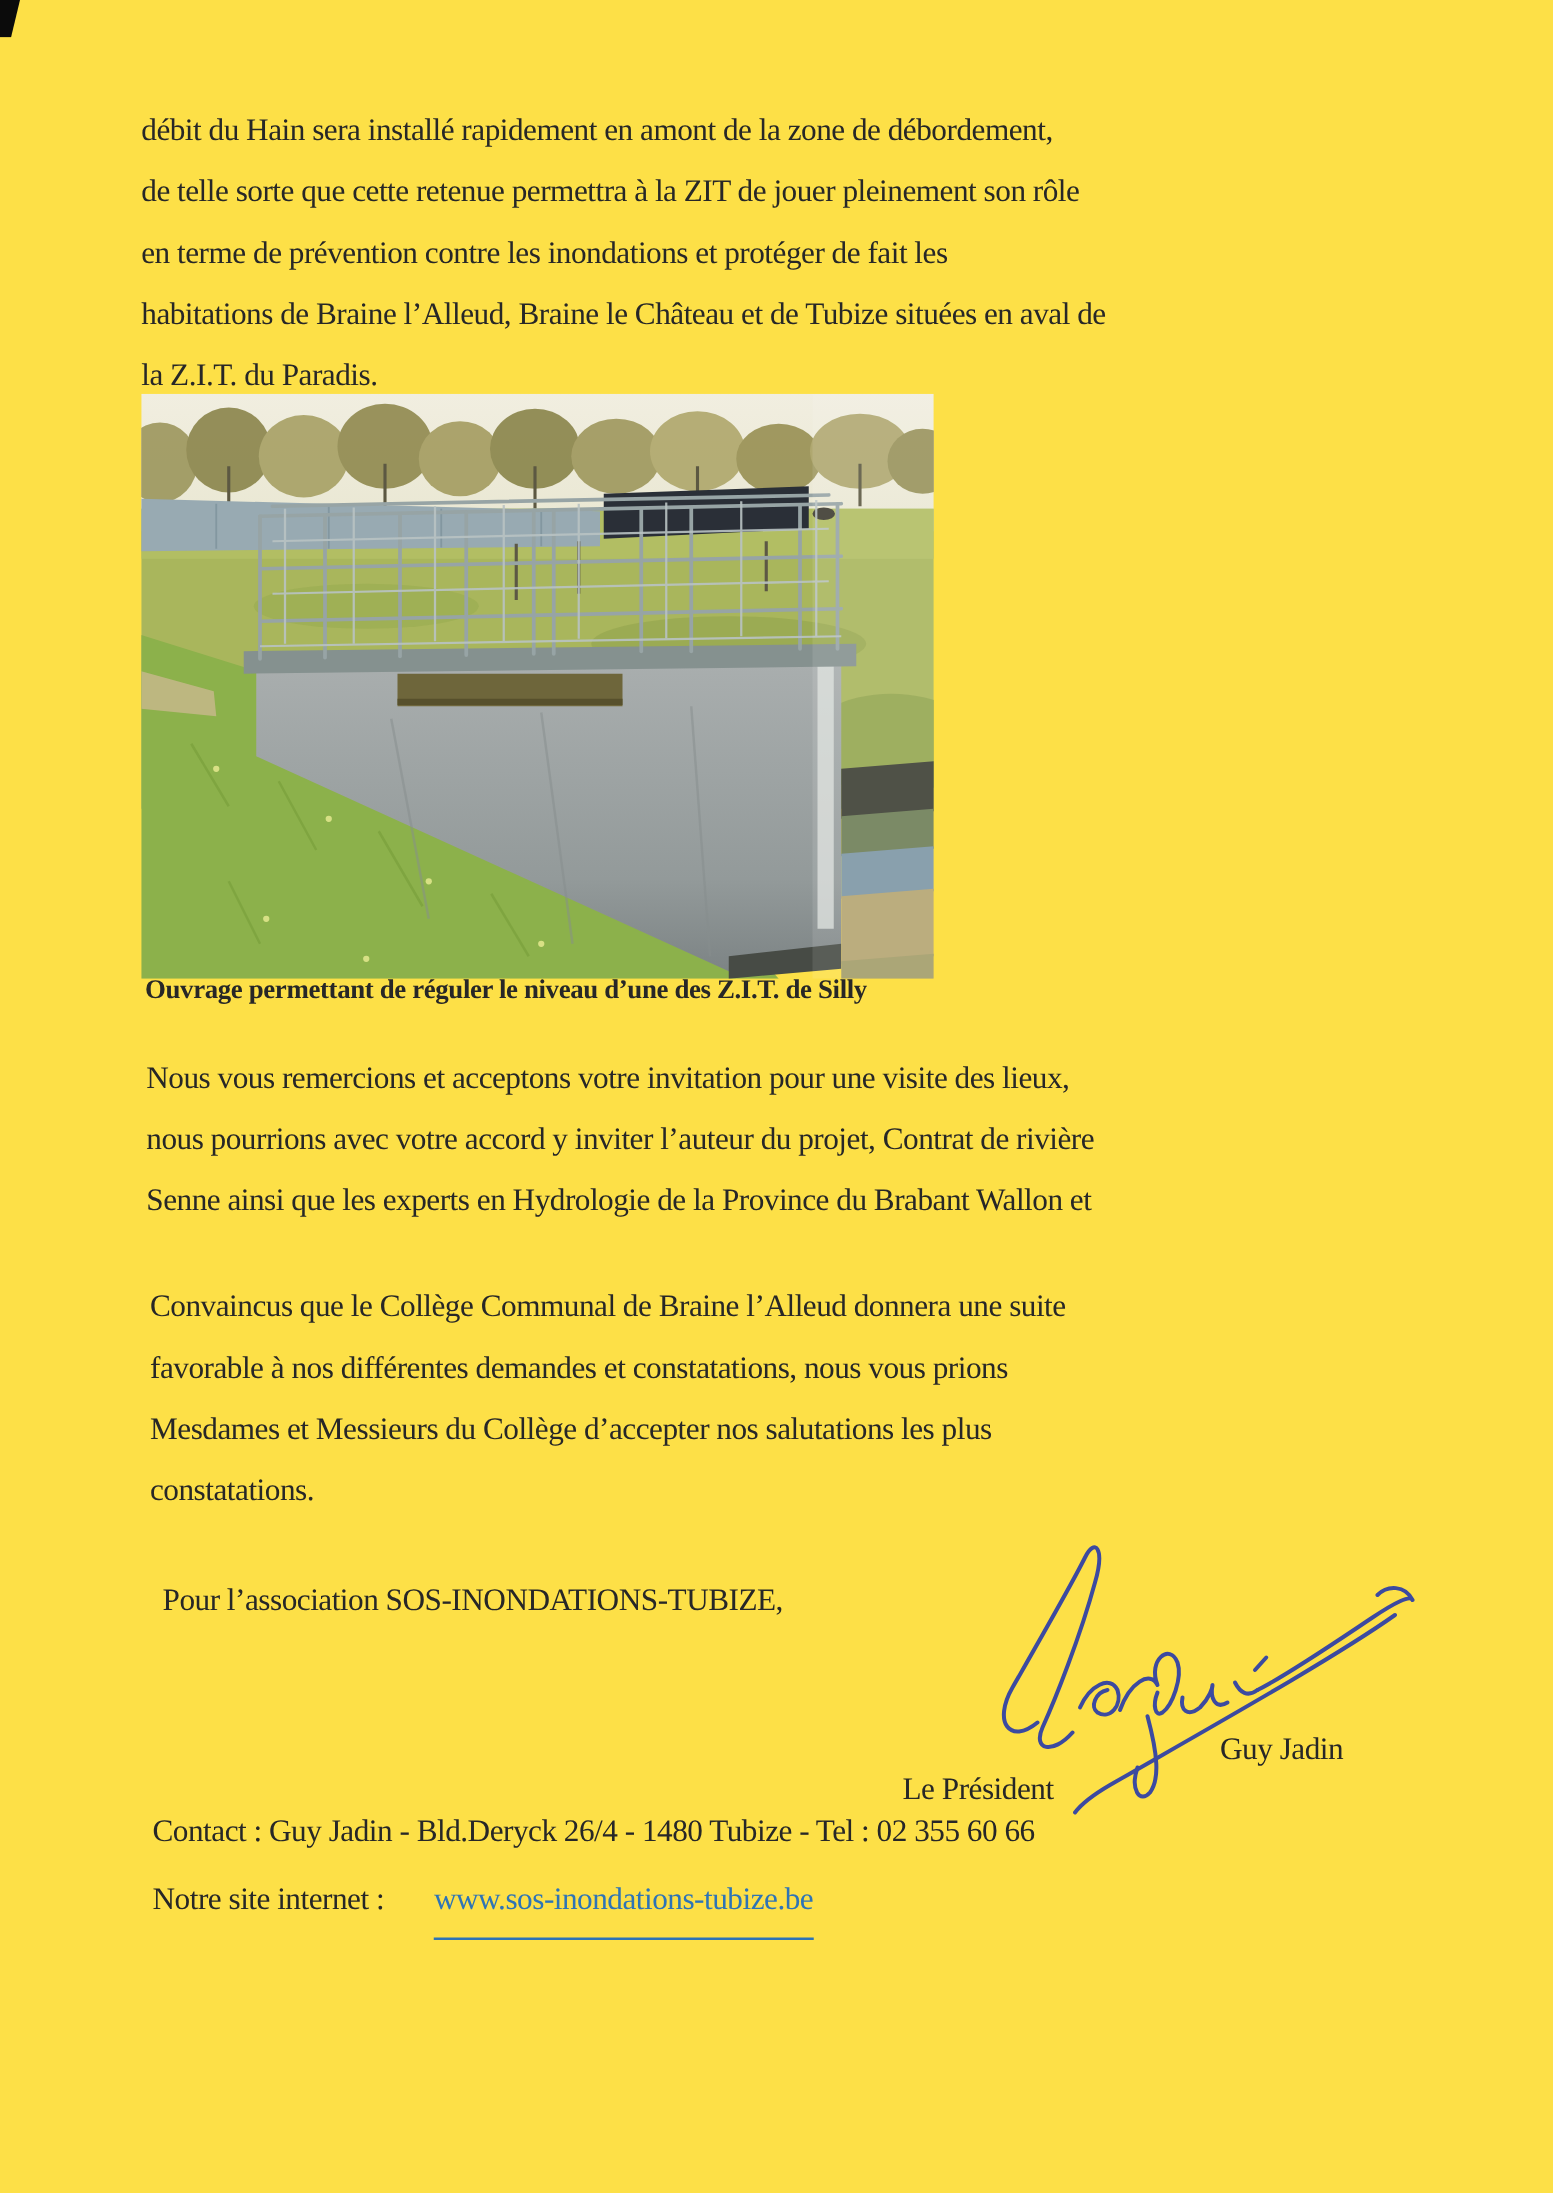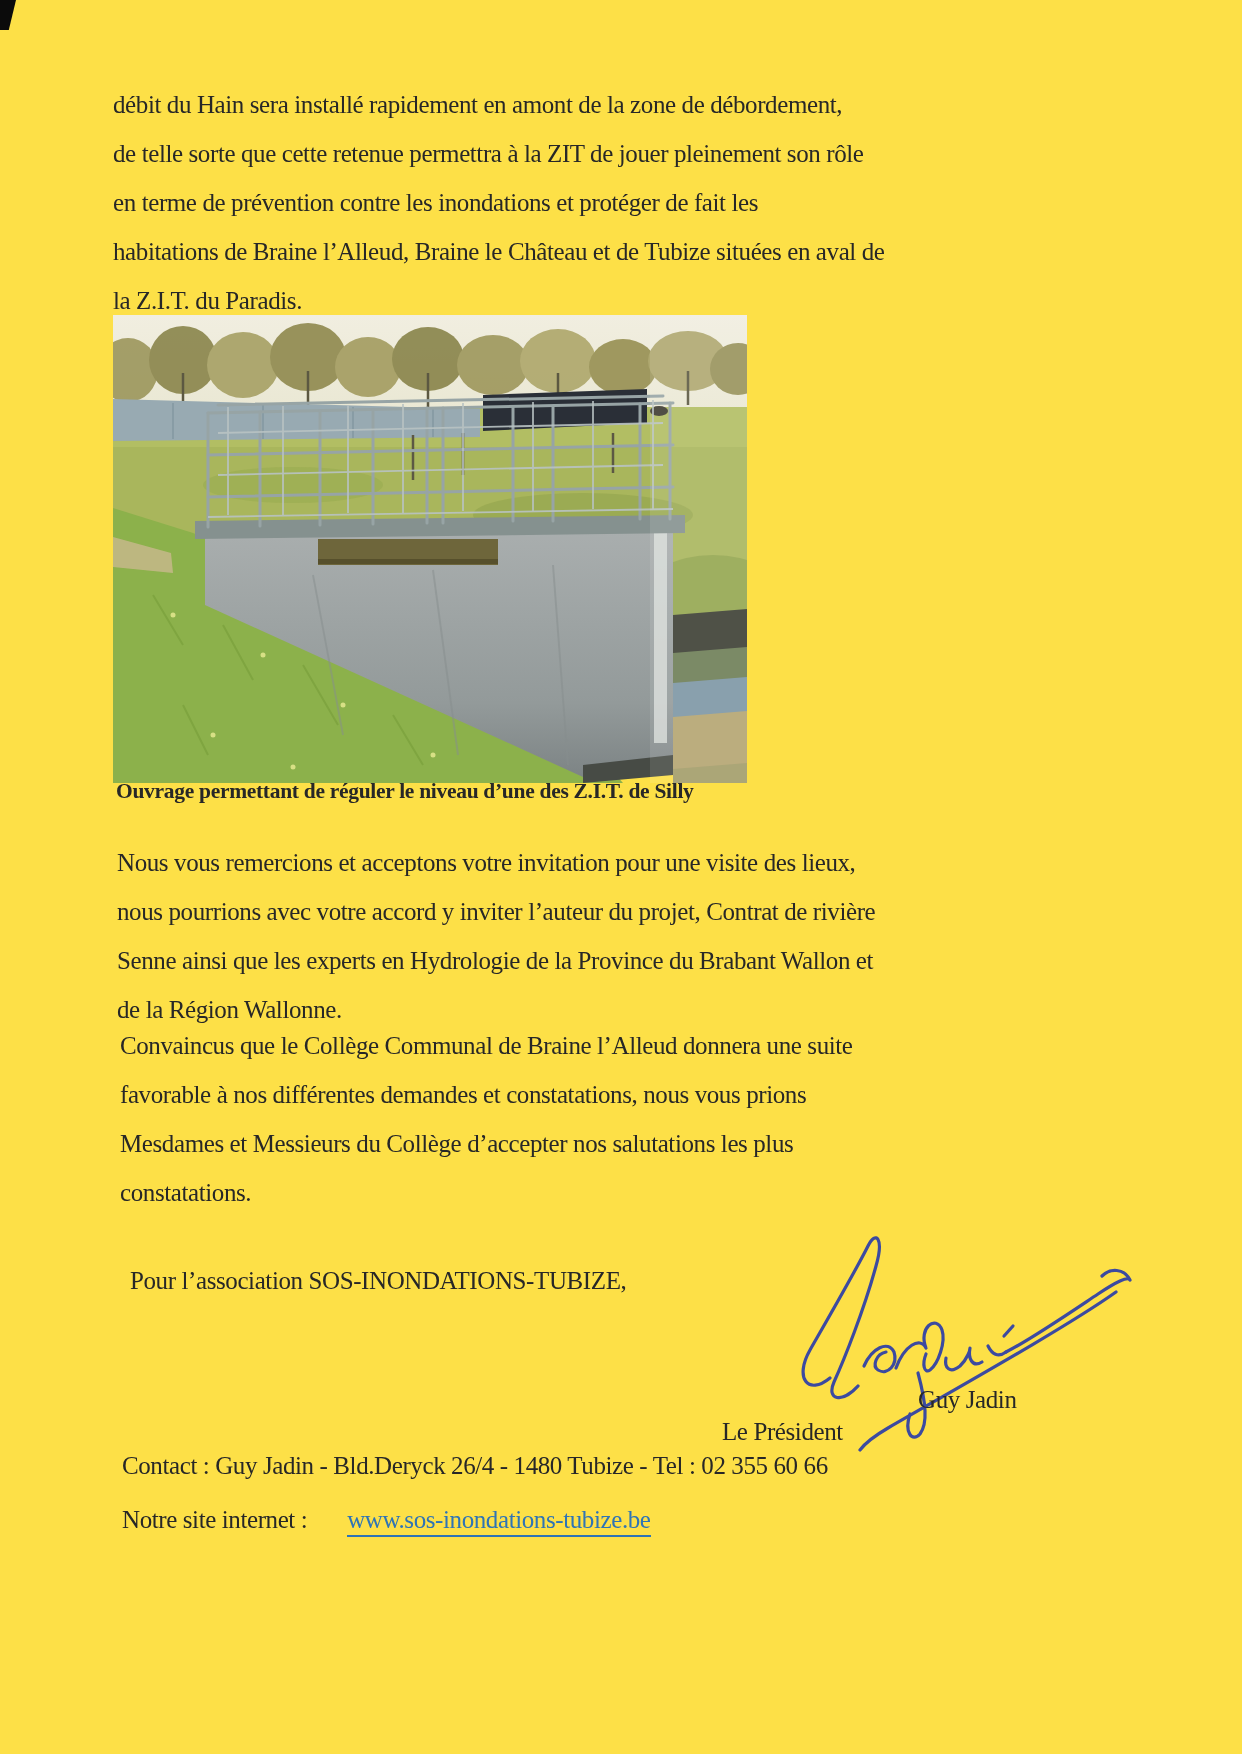--- a/index.html
+++ b/index.html
@@ -33,21 +33,21 @@
     background:#0b0b0b;
     clip-path:polygon(0 0,100% 0,55% 100%,0 100%);
   }
   .photo-frame{position:absolute;left:113px;top:315px;width:634px;height:468px;}
   .photo-frame svg{display:block;}
   .sig{position:absolute;left:768px;top:1218px;width:370px;height:240px;}
   .weblink{
     color:#2e74b6;
     text-decoration:none;
     border-bottom:2px solid #2e74b6;
-    padding-bottom:2px;
+    padding-bottom:17px;
     cursor:pointer;
   }
 </style>
 </head>
 <body>
 
 <div class="page">
 
   <div class="scan-mark"></div>
 
@@ -195,21 +195,20 @@
       <rect x="537" y="0" width="97" height="468" fill="#ffffff" opacity="0.10"></rect>
     </svg>
   </div>
 
   <div class="txt caption" style="left:116px;top:779px;">Ouvrage permettant de réguler le niveau d’une des Z.I.T. de Silly</div>
 
   <div class="txt para" style="left:117px;top:838px;">
     <div class="line">Nous vous remercions et acceptons votre invitation pour une visite des lieux,</div>
     <div class="line">nous pourrions avec votre accord y inviter l’auteur du projet, Contrat de rivière</div>
     <div class="line">Senne ainsi que les experts en Hydrologie de la Province du Brabant Wallon et</div>
-    <div class="line">de la Région Wallonne.</div>
   </div>
 
   <div class="txt para" style="left:120px;top:1021px;">
     <div class="line">Convaincus que le Collège Communal de Braine l’Alleud donnera une suite</div>
     <div class="line">favorable à nos différentes demandes et constatations, nous vous prions</div>
     <div class="line">Mesdames et Messieurs du Collège d’accepter nos salutations les plus</div>
     <div class="line">constatations.</div>
   </div>
 
   <div class="txt" style="left:130px;top:1267px;">Pour l’association SOS-INONDATIONS-TUBIZE,</div>
@@ -224,21 +223,21 @@
         <path d="M 178 140 C 176 150 182 156 192 148 C 200 140 202 132 202 130 C 200 140 204 150 214 144"></path>
         <path d="M 220 128 C 224 136 230 140 238 134"></path>
         <path d="M 236 118 L 245 108"></path>
         <path d="M 238 134 C 262 122 300 96 330 76 C 348 64 360 58 362 62 C 356 50 342 50 334 58"></path>
         <path d="M 348 74 C 300 108 200 164 120 210 C 108 217 98 224 92 232"></path>
       </g>
     </svg>
   </div>
 
   <div class="txt" style="left:722px;top:1384px;margin-top:34px;">Le Président</div>
-  <div class="txt" style="left:918px;top:1386px;">Guy Jadin</div>
+  <div class="txt" style="left:976px;top:1386px;">Guy Jadin</div>
 
   <div class="txt" style="left:122px;top:1452px;">Contact : Guy Jadin - Bld.Deryck 26/4 - 1480 Tubize - Tel : 02 355 60 66</div>
 
   <div class="txt" style="left:122px;top:1506px;">
     <span>Notre site internet :</span>
     <a class="weblink" style="margin-left:34px;">www.sos-inondations-tubize.be</a>
   </div>
 
 
 </div>

